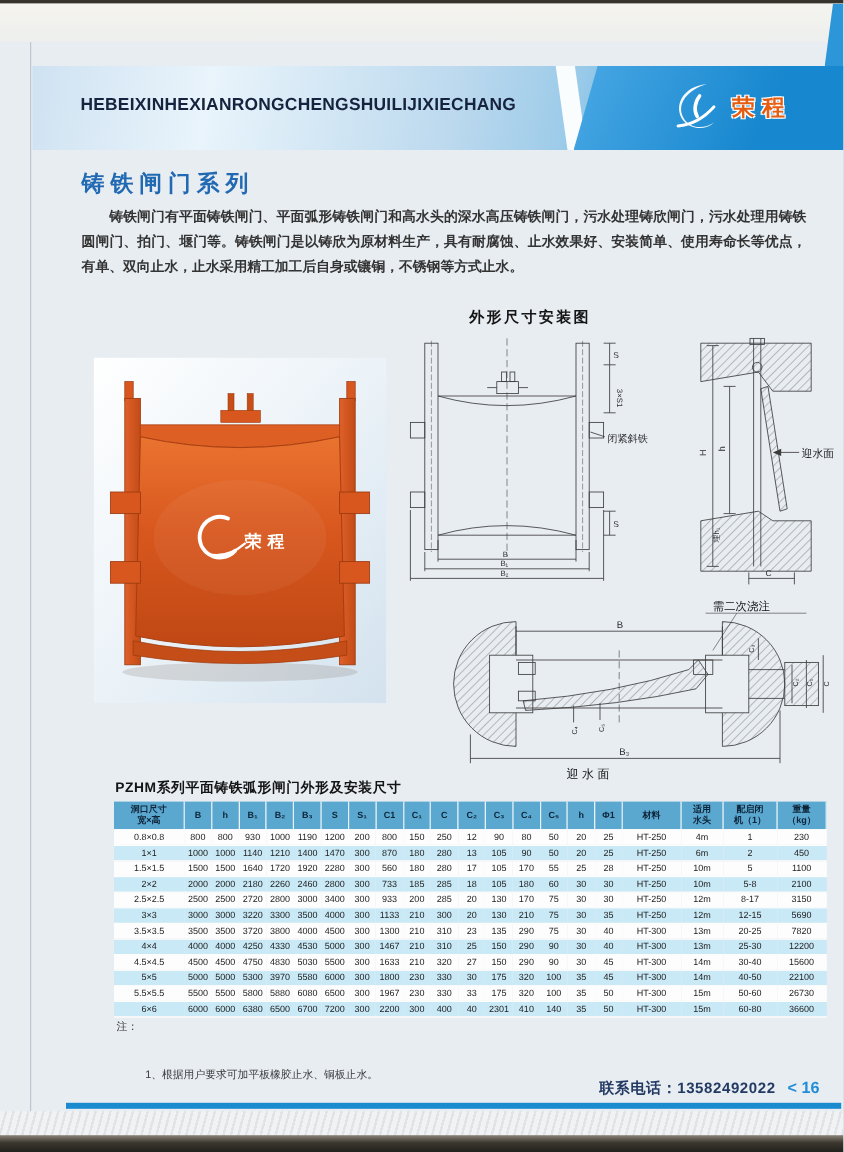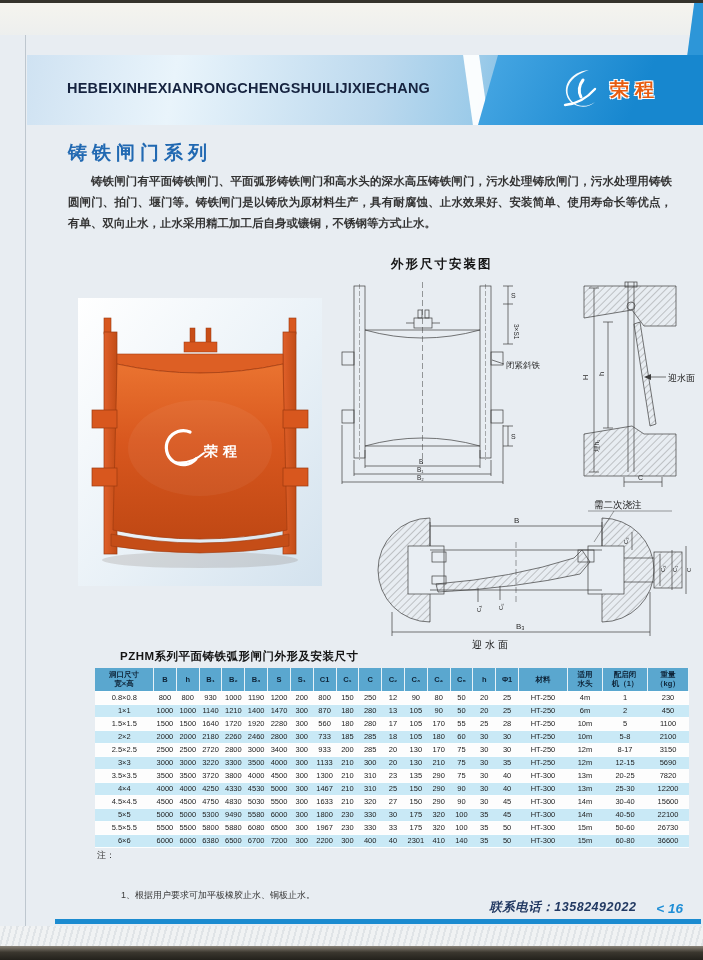--- a/index.html
+++ b/index.html
@@ -32,42 +32,42 @@
   #intro{left:68px;top:171px;width:604px;font-size:11.5px;line-height:21px;color:#333;
     font-weight:bold;text-align:justify;text-indent:2em;}
   #model-title{left:68px;top:239px;font-size:16px;font-weight:bold;color:#2e7cc2;letter-spacing:.5px;}
   #drawing-caption{left:363px;top:256px;font-size:12.5px;color:#151515;letter-spacing:2px;font-weight:bold;margin-left:28px;}
 
   #product-photo{left:78px;top:298px;width:244px;height:288px;}
   #drawing-front-side{left:332px;top:276px;width:370px;height:218px;}
   #drawing-plan{left:332px;top:492px;width:370px;height:160px;}
 
   
-  #table-title{left:96px;top:649px;font-size:11.5px;color:#141414;font-weight:bold;letter-spacing:.5px;margin-left:24px;}
+  #table-title{left:96px;top:649px;font-size:11.5px;color:#141414;font-weight:bold;letter-spacing:.5px;}
   #table-wrap{left:95px;top:668px;width:596px;}
   table{border-collapse:collapse;table-layout:fixed;width:594px;}
   thead th{background:#5aa7cf;color:#0e2438;font-size:7.5px;font-weight:bold;line-height:1.25;
     padding:2px 0;border-right:1px solid rgba(255,255,255,.85);border-bottom:1px solid #fff;text-align:center;}
   thead th:nth-child(1){width:58px;}
   thead th:nth-child(18){width:48px;margin-left:28px;}
   thead th:nth-child(19){width:34px;}
   thead th:nth-child(20){width:44px;}
   thead th:nth-child(21){width:40px;}
   tbody td{font-size:7.5px;color:#1d1d1d;text-align:center;height:12px;padding:0;
     border-bottom:1px solid rgba(255,255,255,.9);white-space:nowrap;overflow:hidden;}
   tbody tr:nth-child(even){background:#c9e9f6;}
   tbody tr:nth-child(odd){background:#fdfdfd;}
 
   
   #notes{left:97px;top:848px;width:586px;font-size:9px;line-height:14.5px;color:#3a3a3a;padding-left:24px;box-sizing:border-box;}
   #note-label{position:absolute;left:0;top:0;}
   .note-item{padding-left:13px;text-indent:-13px;margin-top:40px;}
 
   
-  #footer-row{top:899px;right:20px;display:flex;align-items:flex-end;gap:20px;font-style:italic;}
+  #footer-row{top:899px;right:20px;display:flex;align-items:flex-start;gap:10px;}
   #footer-contact{font-size:12.5px;font-weight:bold;color:#233a63;letter-spacing:.5px;}
   #page-number{font-size:13.5px;font-weight:bold;color:#1f8ed6;}
   #footer-bar{left:55px;right:2px;top:919px;height:5px;background:#1b8bd0;}
 
   svg text{font-family:"Liberation Sans","DejaVu Sans",sans-serif;}
 </style>
 </head>
 <body>
 
 <div id="page">
@@ -511,21 +511,21 @@
             <td>HT-300</td>
             <td>14m</td>
             <td>30-40</td>
             <td>15600</td>
           </tr>
           <tr>
             <td>5×5</td>
             <td>5000</td>
             <td>5000</td>
             <td>5300</td>
-            <td>9490</td>
+            <td>3970</td>
             <td>5580</td>
             <td>6000</td>
             <td>300</td>
             <td>1800</td>
             <td>230</td>
             <td>330</td>
             <td>30</td>
             <td>175</td>
             <td>320</td>
             <td>100</td>

